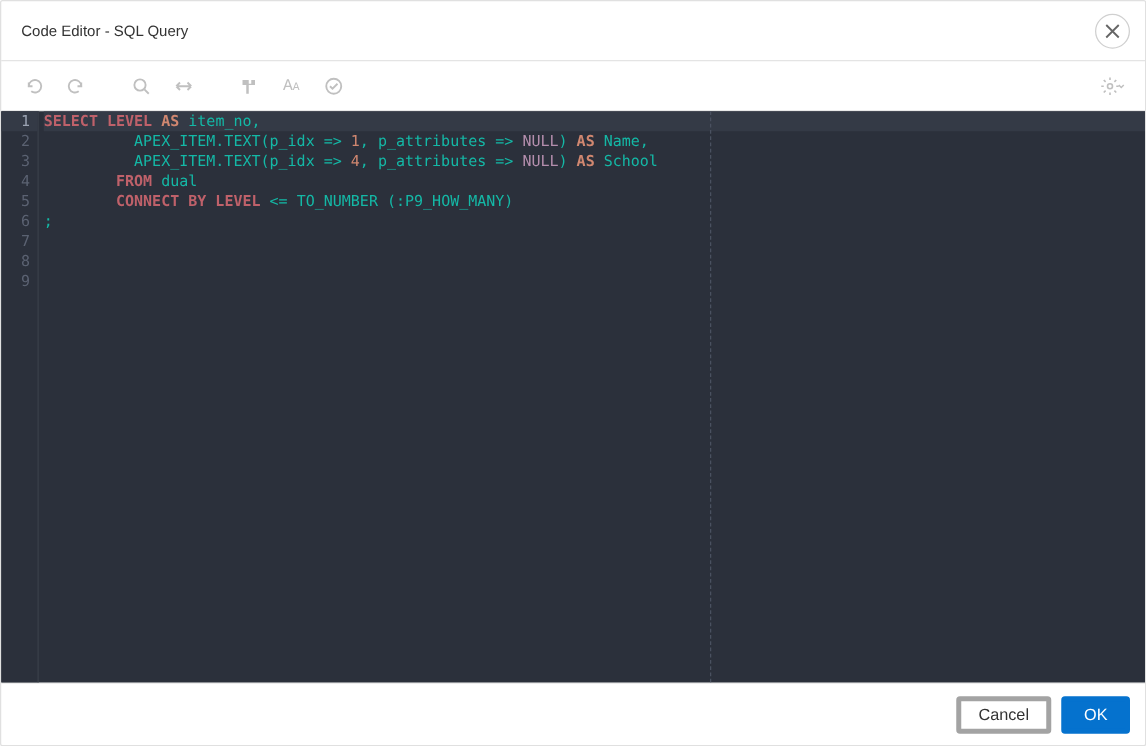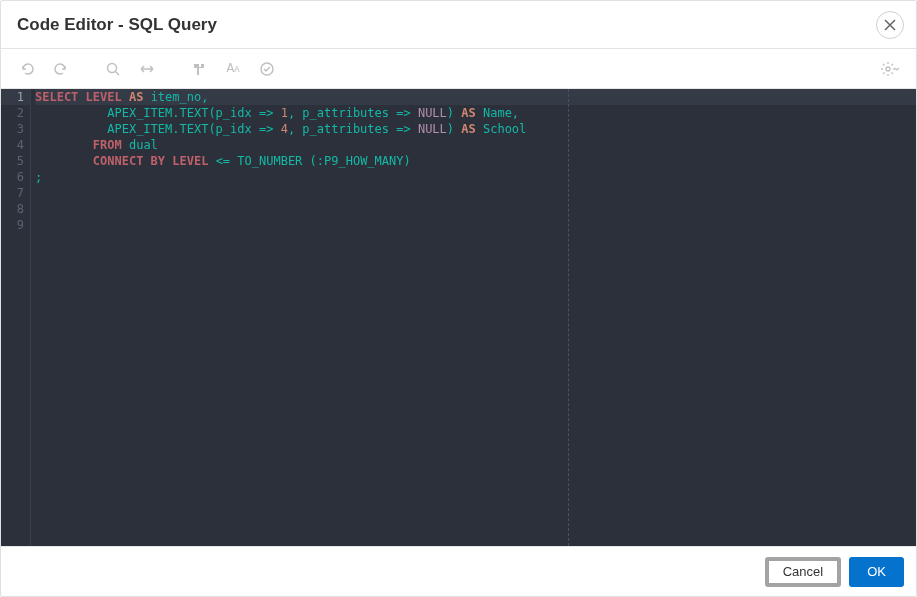--- a/index.html
+++ b/index.html
@@ -1,19 +1,19 @@
 <!DOCTYPE html>
 <html><head>
 <meta charset="utf-8">
 <style>
   * { box-sizing: border-box; margin: 0; padding: 0; }
   html, body { width: 917px; height: 597px; font-family: Arial, Helvetica, sans-serif; background: #fff; overflow: hidden; }
   .dialog { width: 917px; height: 597px; background: #fff; display: flex; flex-direction: column; border: 1px solid #e0e0e0; border-radius: 2px; }
   .header { height: 48px; display: flex; align-items: center; padding: 0 12px 0 16px; border-bottom: 1px solid #e4e4e4; }
-  .title { font-size: 17px; color: #333; font-weight: 700; flex: 1; }
+  .title { font-size: 12px; color: #333; font-weight: 400; flex: 1; }
   .close-btn { width: 28px; height: 28px; border: 1px solid #d0d0d0; border-radius: 50%; background: #fff; display: flex; align-items: center; justify-content: center; cursor: pointer; color: #666; }
   .toolbar { height: 40px; display: flex; align-items: center; padding: 0 10px; border-bottom: 1px solid #e8e8e8; gap: 2px; }
   .tool-btn { width: 32px; height: 32px; display: flex; align-items: center; justify-content: center; color: #c0c0c0; cursor: pointer; border-radius: 3px; }
   .tool-spacer { flex: 1; }
   .editor-wrap { flex: 1; background: #2b303b; position: relative; font-family: "Consolas", "Menlo", monospace; font-size: 12px; line-height: 16px; overflow: hidden; }
   .gutter { position: absolute; left: 0; top: 0; bottom: 0; width: 30px; background: #2b303b; color: #5b6272; text-align: right; padding-top: 0; border-right: 1px solid #3a3f4a; }
   .gutter div { height: 16px; padding-right: 6px; }
   .gutter div.hl { background: #343a46; color: #9aa2b1; }
   .code-area { position: absolute; left: 30px; right: 0; top: 0; bottom: 0; padding-left: 4px; }
   .code-line { height: 16px; white-space: pre; color: #c0c5ce; }

